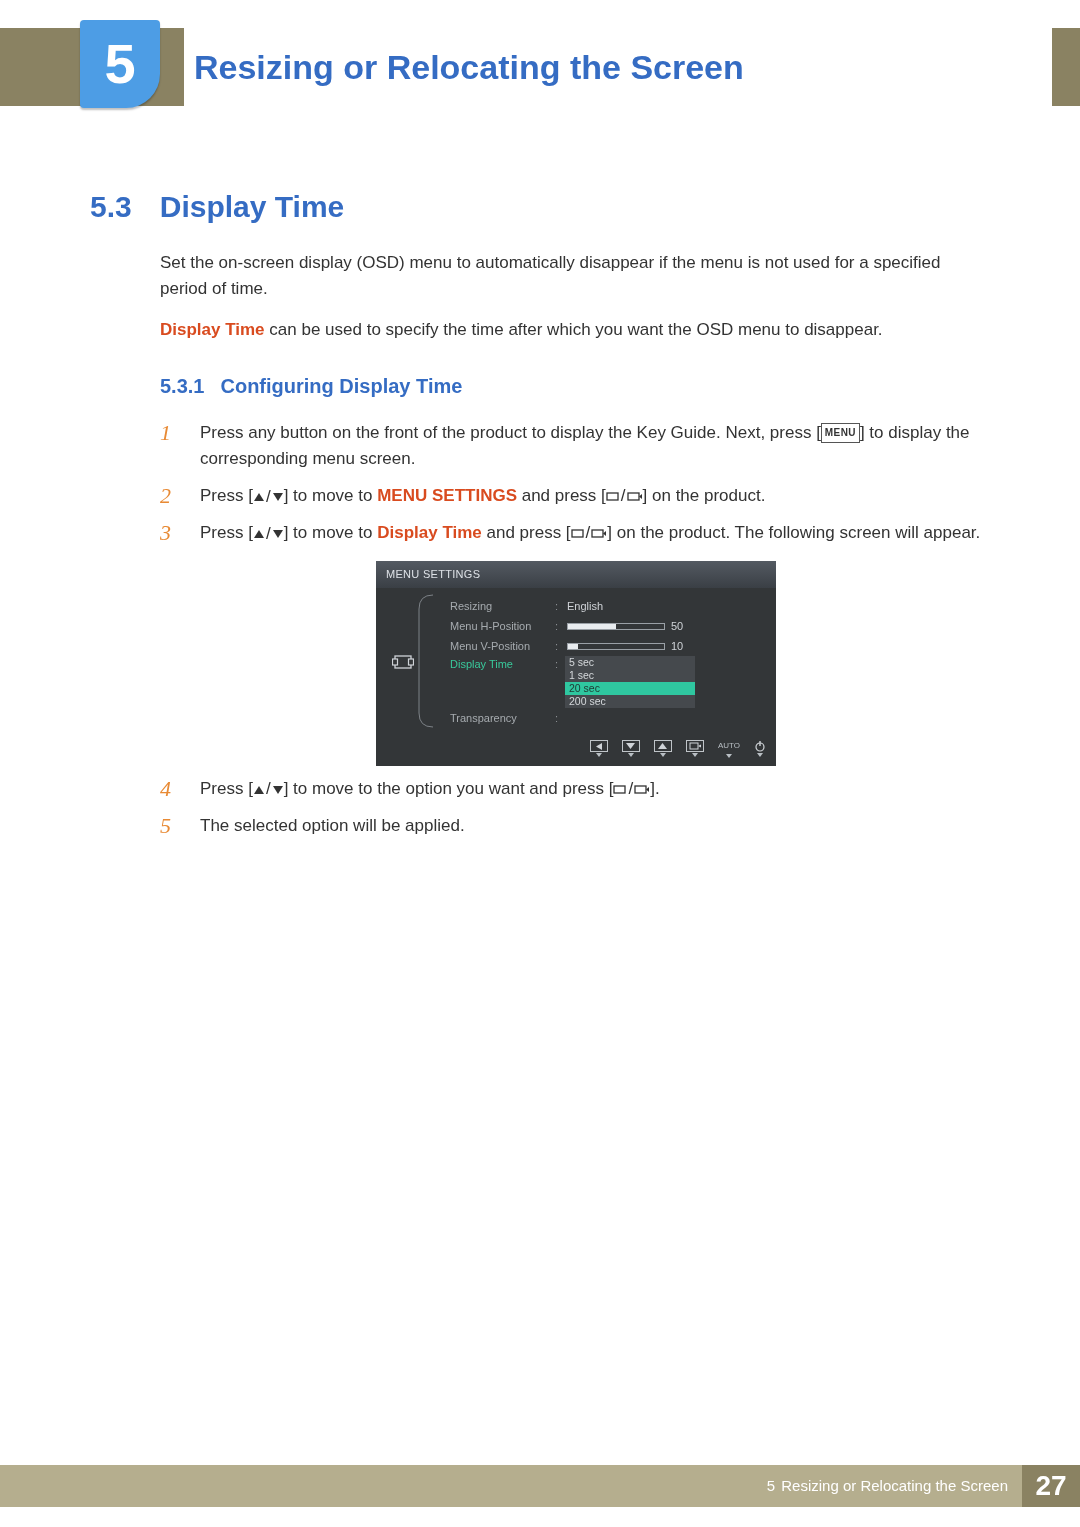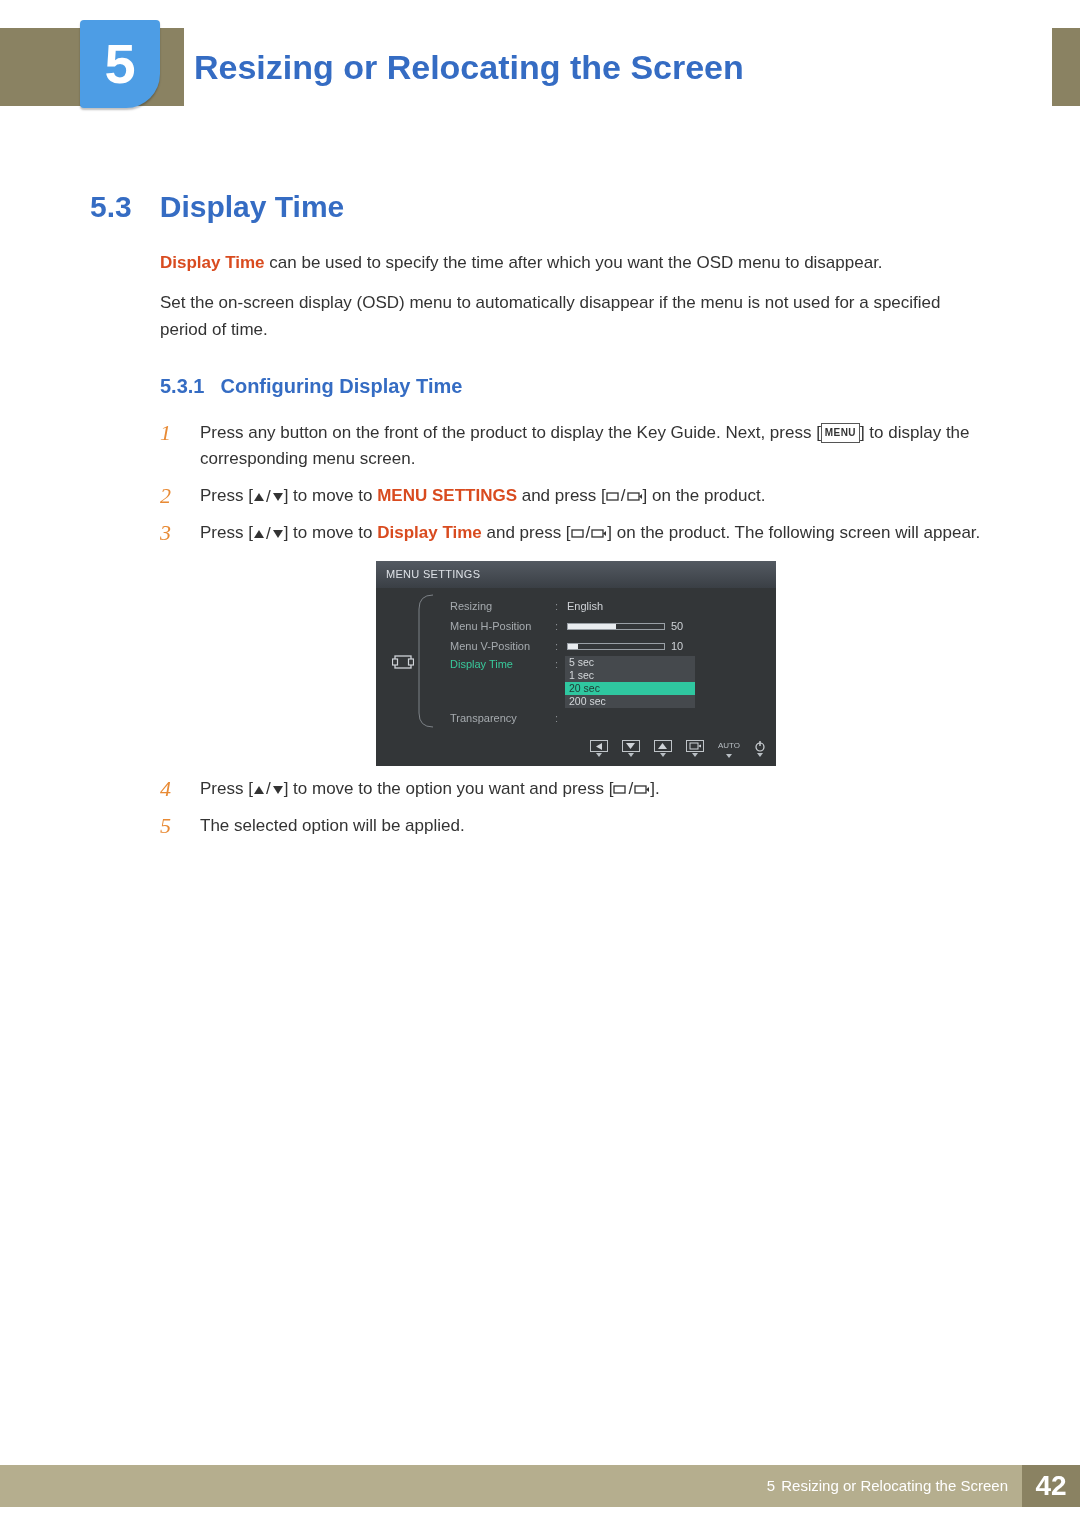--- a/index.html
+++ b/index.html
@@ -241,25 +241,25 @@
 <div class="chapter-badge">5</div>
 <div class="chapter-title">Resizing or Relocating the Screen</div>
 
 <div class="section-head">
   <span class="section-num">5.3</span>
   <span class="section-title">Display Time</span>
 </div>
 
 <div class="content">
 
+  <p class="para">Set the on-screen display (OSD) menu to automatically disappear if the menu is not used for a specified period of time.</p>
+
   <p class="para">
     <span class="hl-red">Display Time</span><span> can be used to specify the time after which you want the OSD menu to disappear.</span>
   </p>
-
-  <p class="para">Set the on-screen display (OSD) menu to automatically disappear if the menu is not used for a specified period of time.</p>
 
   <div class="subsection-head">
     <span>5.3.1</span>
     <span>Configuring Display Time</span>
   </div>
 
   <ol class="steps">
 
     <li class="step">
       <span class="step-num">1</span>
@@ -450,14 +450,14 @@
   </ol>
 
 </div>
 
 <div class="bottom-band">
   <div class="bb-fill"></div>
   <div class="bb-text">
     <span>5</span>
     <span>Resizing or Relocating the Screen</span>
   </div>
-  <div class="bb-page">42</div>
+  <div class="bb-page">27</div>
 </div>
 
 </body></html>

